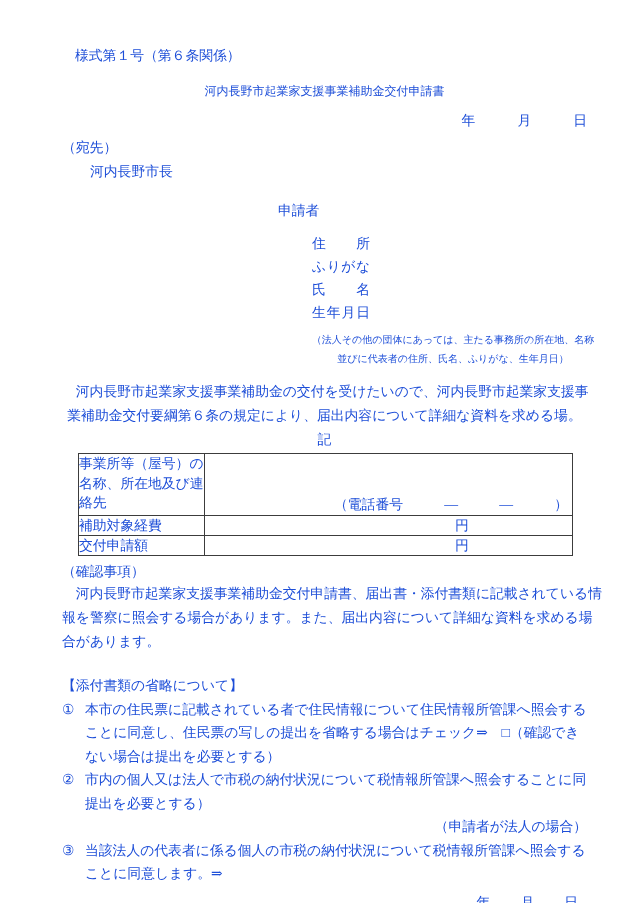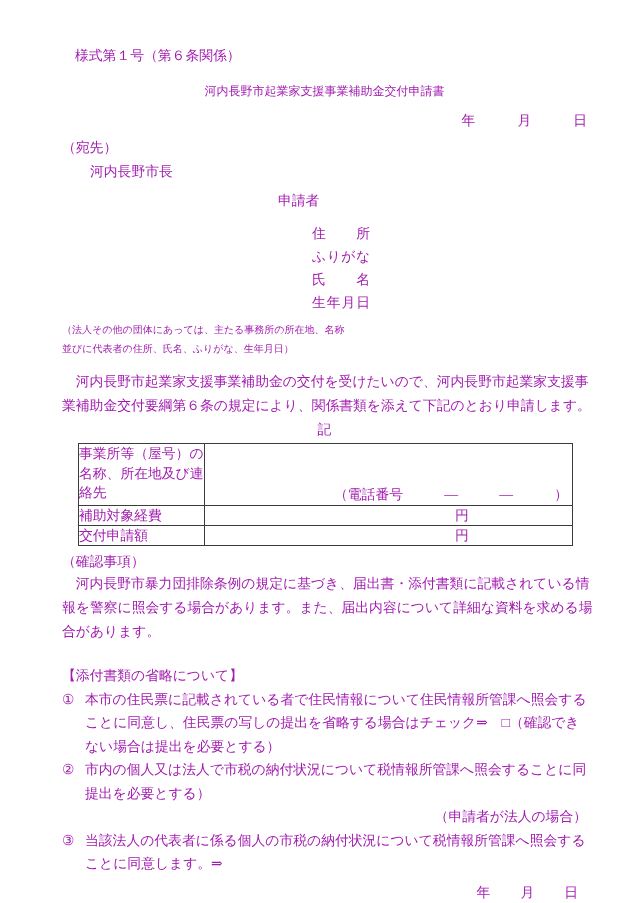--- a/index.html
+++ b/index.html
@@ -1,32 +1,32 @@
 <!DOCTYPE html>
 <html><head>
 <meta charset="utf-8">
 <style>
   html,body{margin:0;padding:0;background:#ffffff;}
   .page{
-    width:630px;height:903px;background:#ffffff;color:#a21caf;
+    width:630px;height:903px;background:#ffffff;color:#1d4ed8;
     font-family:"Liberation Serif","DejaVu Serif",serif;
     position:relative;overflow:hidden;box-sizing:border-box;
   }
   .content{padding:46px 43px 0 62px;font-size:13.8px;line-height:20px;}
   .ln{white-space:nowrap;}
   .form-number{margin-left:13px;}
   .title{font-size:12px;font-weight:normal;text-align:center;margin:15px 0 0 0;}
   .date-line{display:flex;justify-content:flex-end;gap:42px;margin-top:10px;}
   .addressee-label{margin-top:7px;}
   .addressee{margin-left:28px;margin-top:4px;}
-  .applicant-label{margin-left:216px;margin-top:9px;}
+  .applicant-label{margin-left:216px;margin-top:19px;}
   .fields{margin-left:250px;margin-top:13px;}
   .fld{height:23px;}
   .spread{display:inline-flex;justify-content:space-between;width:58px;}
-  .corp-note{width:292px;text-align:left;font-size:10px;line-height:19px;margin-top:4px;}
+  .corp-note{margin-left:245px;width:292px;text-align:center;font-size:10px;line-height:19px;margin-top:4px;}
   .body-par{margin-top:12px;line-height:24px;text-align:center;}
   .record{text-align:center;margin-top:2px;}
   table.main-table{border-collapse:collapse;margin-top:3px;margin-left:16px;width:495px;table-layout:fixed;}
   table.main-table td{border:1px solid #3c3c3c;padding:0;vertical-align:top;font-size:13.8px;}
   .lbl-cell{width:125px;padding:1px 4px 1px 7px;line-height:19.5px;}
   .business-val{height:61px;position:relative;}
   .phone-line{position:absolute;bottom:1px;left:129px;right:4px;display:flex;justify-content:space-between;line-height:18px;}
   .unit-cell{line-height:19px;}
   .unit-row .lbl-cell{line-height:19px;}
   .yen{margin-left:250px;}
@@ -92,21 +92,21 @@
       </div>
     </div>
 
     <div class="corp-note">
       <div class="ln">（法人その他の団体にあっては、主たる事務所の所在地、名称</div>
       <div class="ln">並びに代表者の住所、氏名、ふりがな、生年月日）</div>
     </div>
 
     <div class="body-par">
       <div class="ln">　河内長野市起業家支援事業補助金の交付を受けたいので、河内長野市起業家支援事</div>
-      <div class="ln">業補助金交付要綱第６条の規定により、関係書類を添えて下記のとおり申請します。</div>
+      <div class="ln">業補助金交付要綱第６条の規定により、届出内容について詳細な資料を求める場。</div>
     </div>
 
     <div class="record">記</div>
 
     <table class="main-table">
       <tbody>
           <tr>
         <td class="lbl-cell">
           <div class="ln">事業所等（屋号）の</div>
           <div class="ln">名称、所在地及び連</div>
@@ -131,21 +131,21 @@
         <td class="lbl-cell">交付申請額</td>
         <td class="unit-cell">
           <span class="yen">円</span>
         </td>
       </tr>
     </tbody>
       </table>
 
     <div class="conf-heading ln">（確認事項）</div>
     <div class="conf-par">
-      <div class="ln">　河内長野市暴力団排除条例の規定に基づき、届出書・添付書類に記載されている情</div>
+      <div class="ln">　河内長野市起業家支援事業補助金交付申請書、届出書・添付書類に記載されている情</div>
       <div class="ln">報を警察に照会する場合があります。また、届出内容について詳細な資料を求める場</div>
       <div class="ln">合があります。</div>
     </div>
 
     <div class="attach-heading ln">【添付書類の省略について】</div>
 
     <div class="item">
       <span class="num">①</span>
       <div class="item-lines">
         <div class="ln">本市の住民票に記載されている者で住民情報について住民情報所管課へ照会する</div>

